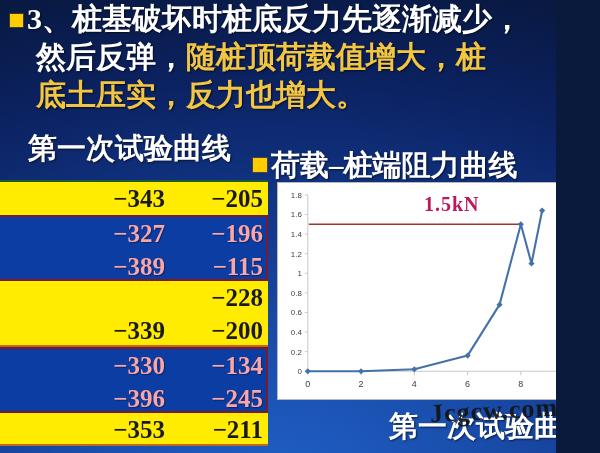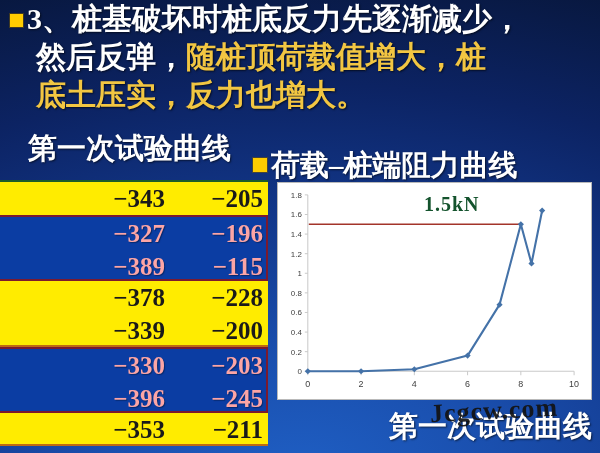--- a/index.html
+++ b/index.html
@@ -2,21 +2,21 @@
 <html><head>
 <meta charset="utf-8">
 <style>
   html,body{margin:0;padding:0;}
   body{
     width:600px;height:453px;overflow:hidden;
     font-family:"Liberation Serif",serif;
     background:#0a1a3c;
   }
   #slide{
-    position:relative;width:600px;height:453px;overflow:hidden;
+    position:relative;width:556px;height:453px;overflow:hidden;
     background:
       radial-gradient(ellipse 150% 120% at 50% 105%, #1f5fc4 0%, #1a4fae 22%, #12378a 48%, #0c2363 72%, #071536 100%);
   }
   
   #title-block{
     position:absolute;left:8px;top:0px;width:586px;
     color:#ffffff;
     font-size:30px;line-height:38px;font-weight:bold;
     letter-spacing:0px;
     text-shadow:1px 1px 2px rgba(0,0,0,.6);
@@ -70,21 +70,21 @@
   .txt-light{color:#fca5a5;text-shadow:1px 1px 1px rgba(0,0,0,.35);}
   
   #chart-panel{
     position:absolute;left:277px;top:182px;width:315px;height:218px;
     background:#ffffff;border:1px solid #b9b9b9;box-sizing:border-box;
   }
   #plot{position:absolute;left:0;top:0;width:100%;height:100%;}
   #kn-label{
     position:absolute;left:146px;top:10px;
     font-family:"Liberation Serif",serif;
-    font-size:20px;font-weight:bold;color:#14532d;
+    font-size:20px;font-weight:bold;color:#be185d;
     letter-spacing:1px;white-space:nowrap;
   }
   
   #caption{
     position:absolute;left:277px;top:402px;width:315px;height:48px;
     color:#ffffff;font-size:29px;font-weight:bold;line-height:48px;
     text-align:right;white-space:nowrap;
     text-shadow:1px 1px 2px rgba(0,0,0,.6);
   }
   #watermark{
@@ -123,32 +123,31 @@
           <div class="cell c1 txt-light">−327</div>
           <div class="cell c2 txt-light">−196</div>
         </div>
         <div class="row">
           <div class="cell c1 txt-light">−389</div>
           <div class="cell c2 txt-light">−115</div>
         </div>
       </div>
       <div class="band band-yellow band-bord-orange" style="top: 99px; height: 66px;">
         <div class="row">
-          <div class="cell c1 txt-dark">−378</div>
           <div class="cell c2 txt-dark">−228</div>
         </div>
         <div class="row">
           <div class="cell c1 txt-dark">−339</div>
           <div class="cell c2 txt-dark">−200</div>
         </div>
       </div>
       <div class="band band-blue band-bord" style="top: 165px; height: 66px;">
         <div class="row">
           <div class="cell c1 txt-light">−330</div>
-          <div class="cell c2 txt-light">−203</div>
+          <div class="cell c2 txt-light">−134</div>
         </div>
         <div class="row">
           <div class="cell c1 txt-light">−396</div>
           <div class="cell c2 txt-light">−245</div>
         </div>
       </div>
       <div class="band band-yellow band-bord-orange" style="top: 231px; height: 33px;">
         <div class="row">
           <div class="cell c1 txt-dark">−353</div>
           <div class="cell c2 txt-dark">−211</div>

